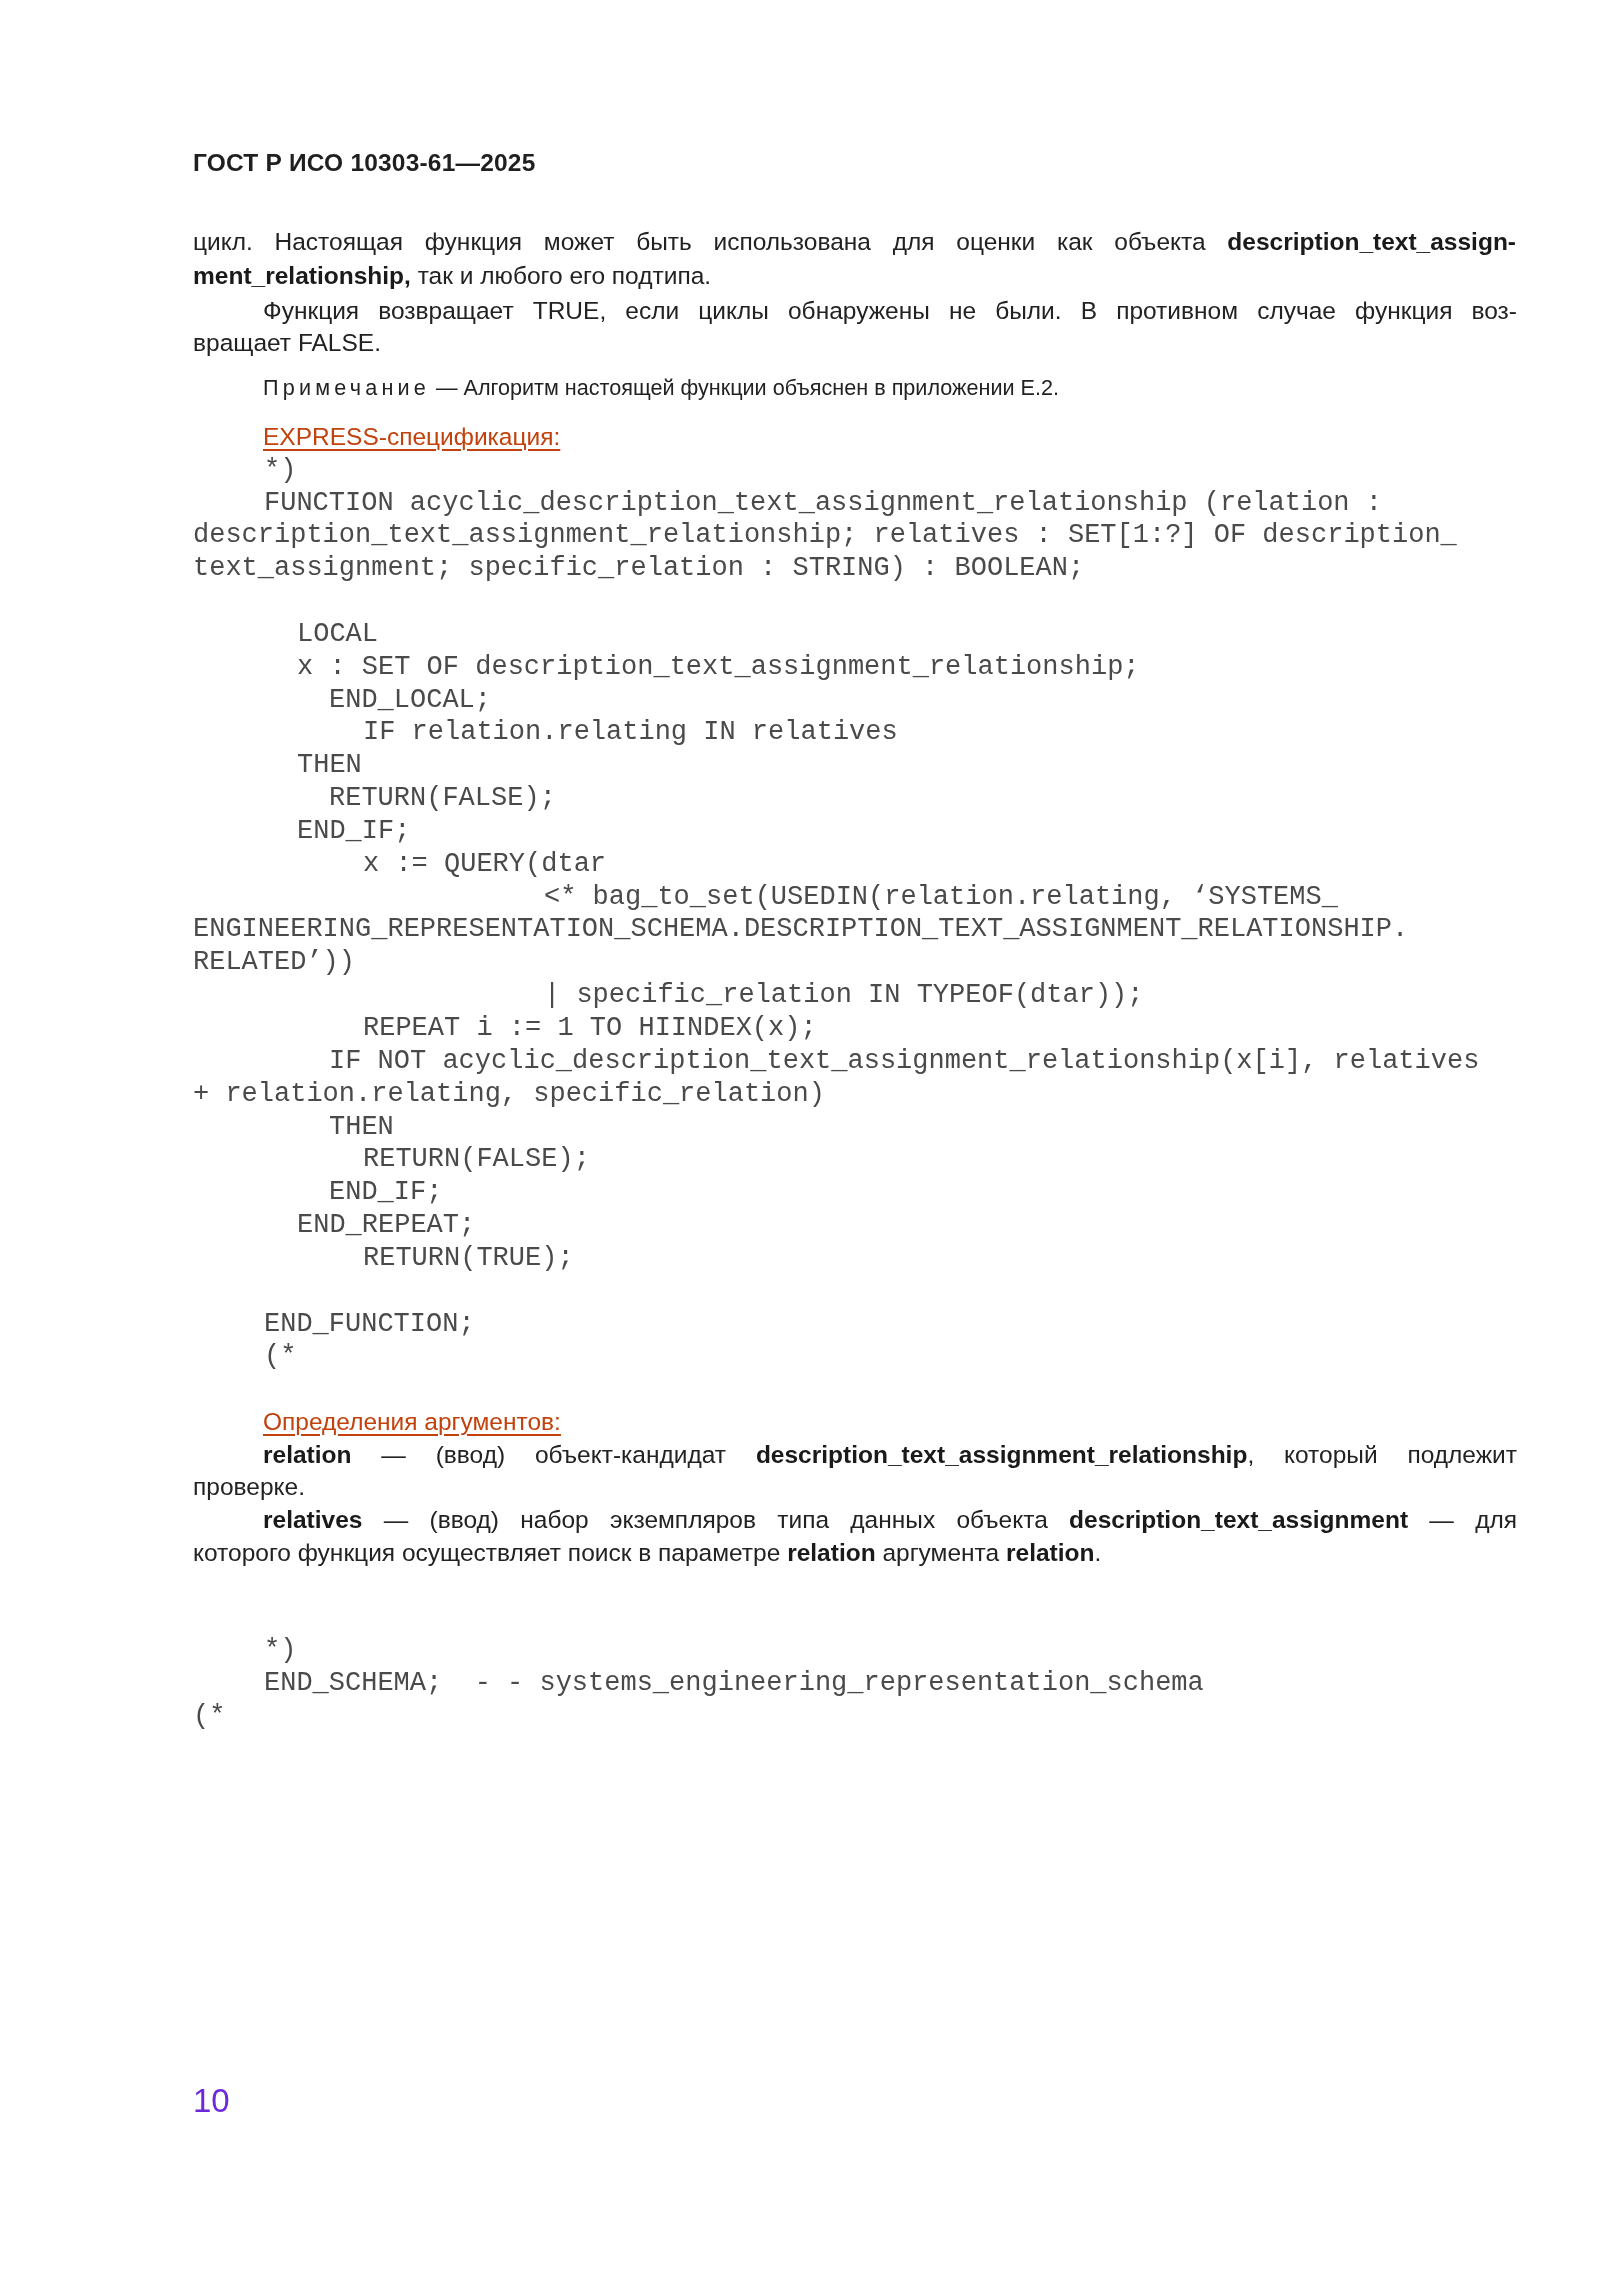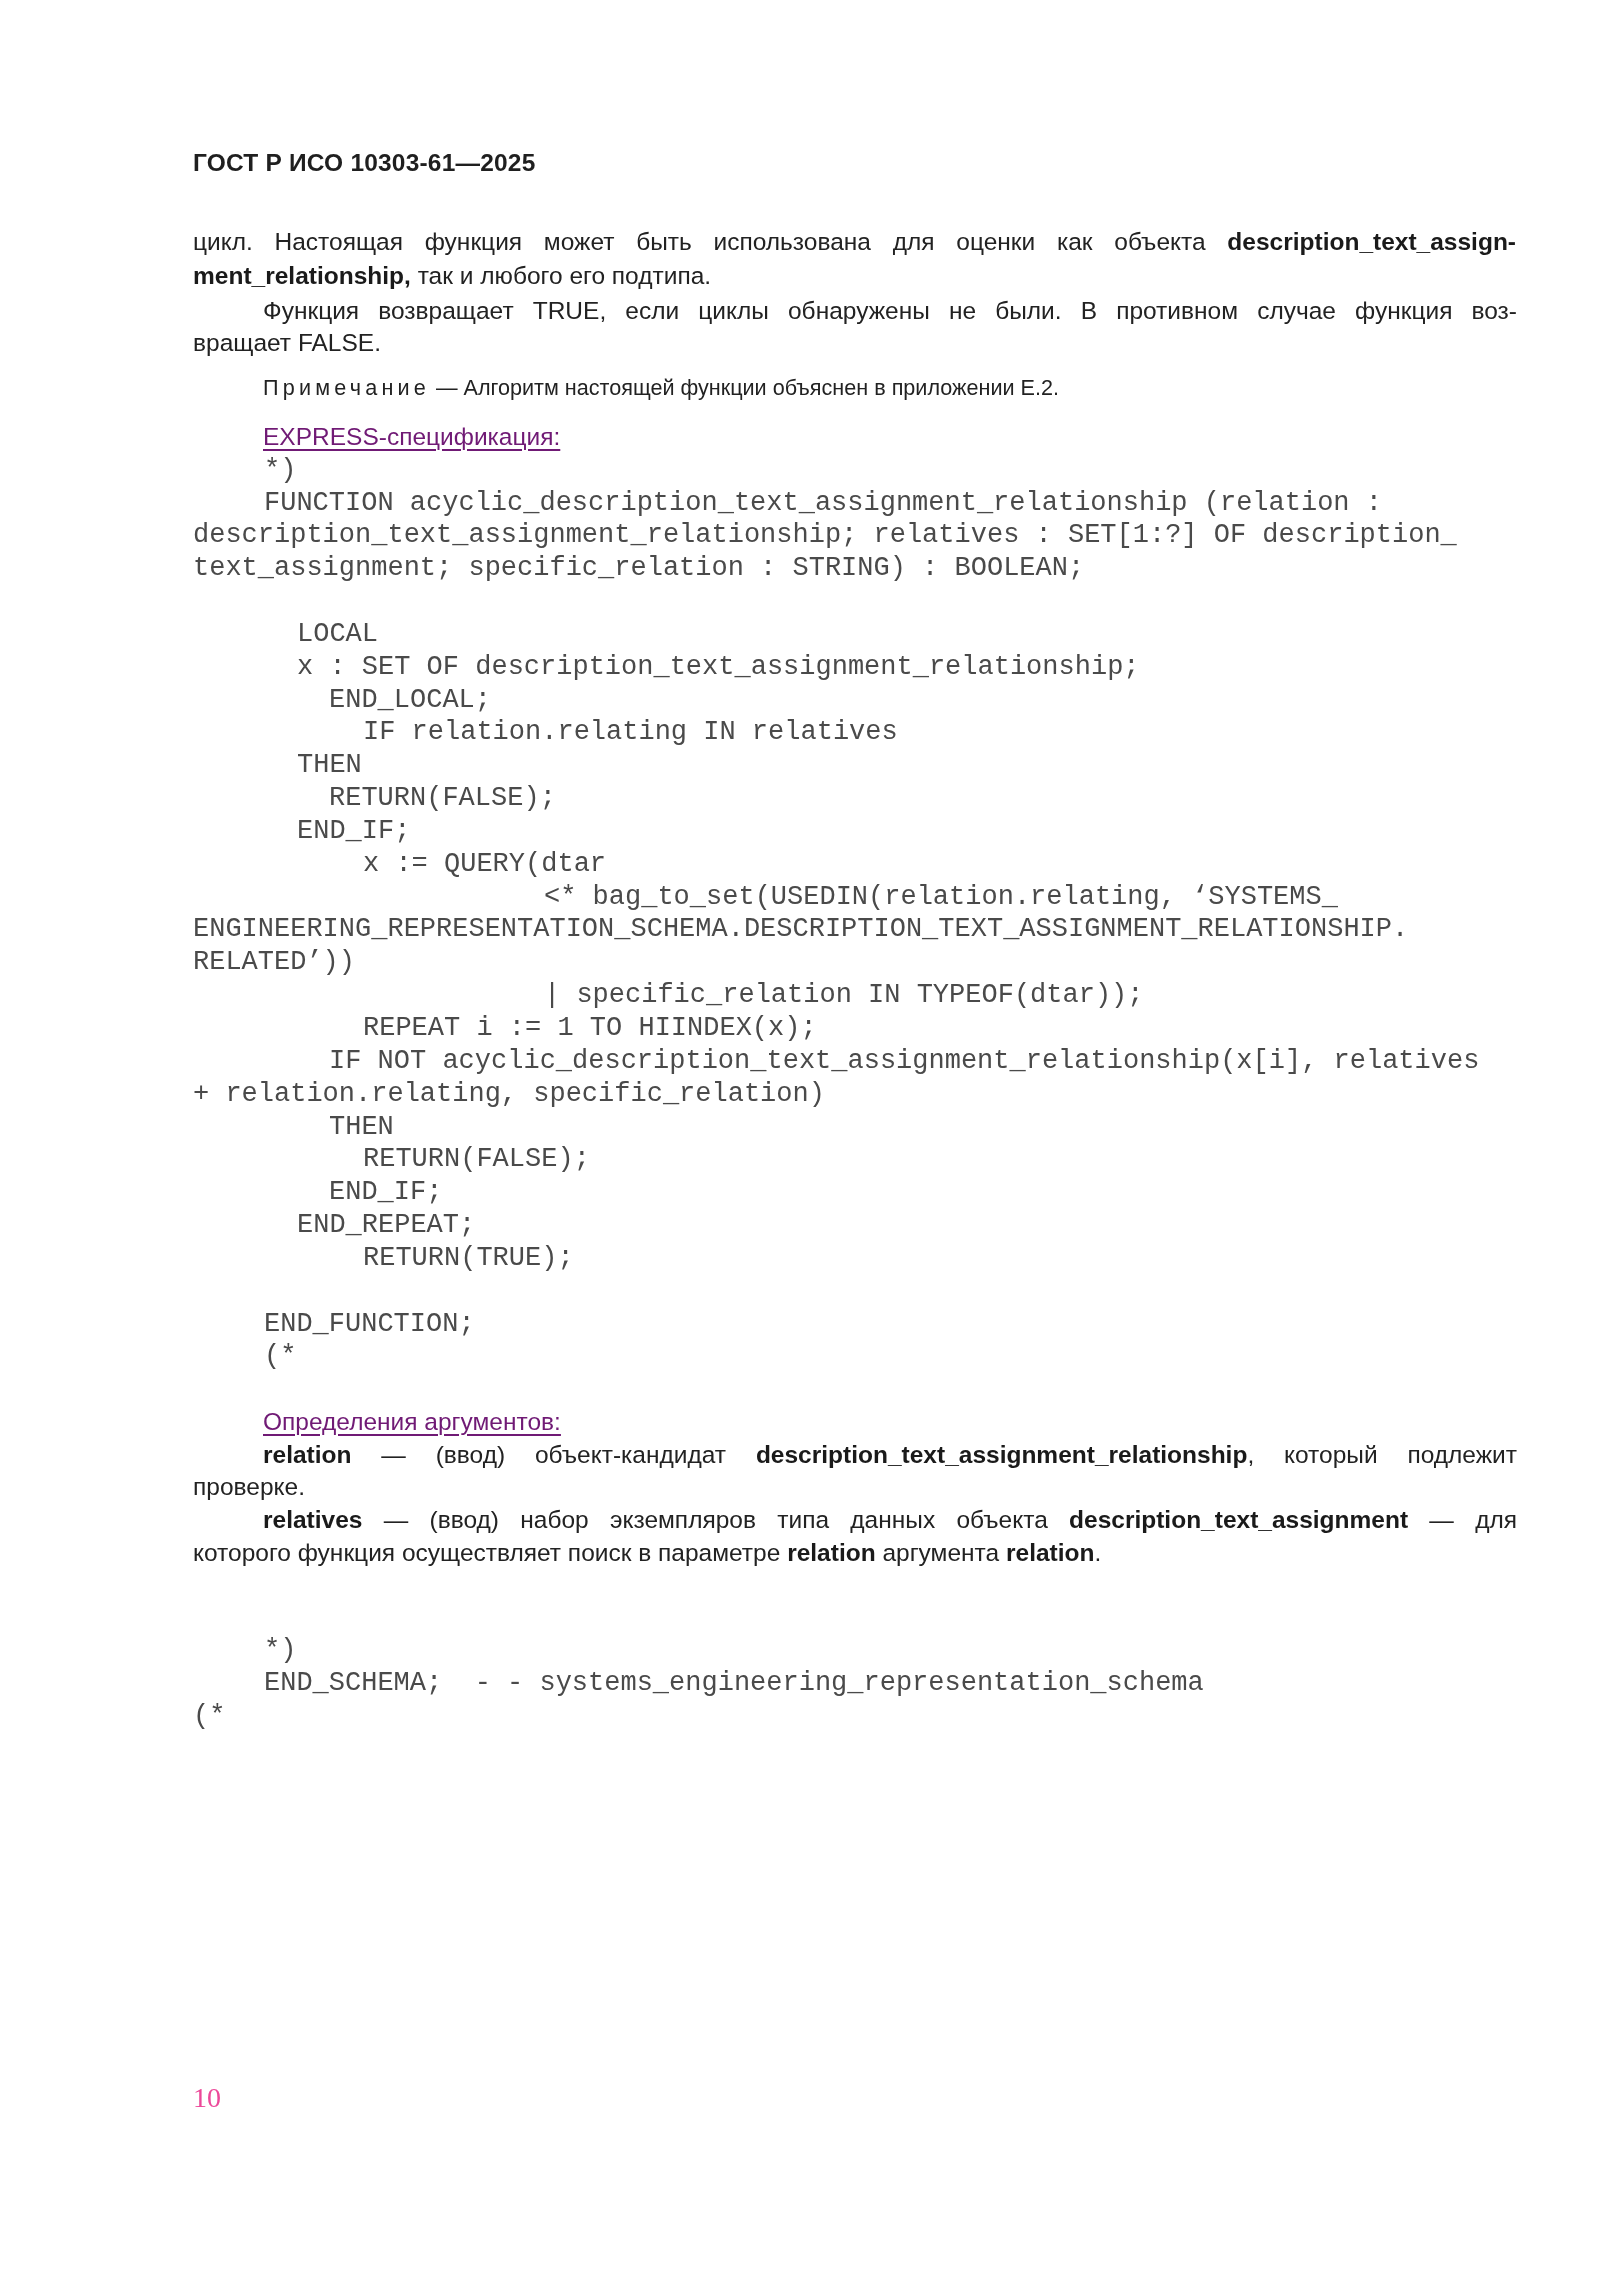--- a/index.html
+++ b/index.html
@@ -5,23 +5,23 @@
   html, body { margin: 0; padding: 0; background: #ffffff; }
   body { width: 1621px; height: 2293px; position: relative; overflow: hidden; }
   .page { position: absolute; left: 0; top: 0; width: 1294px; height: 2293px; background: #fff; }
   .hdr { position: absolute; left: 193px; top: 149px; font-family: "Liberation Sans", sans-serif; font-weight: bold; font-size: 24.5px; color: #1f1f1f; letter-spacing: 0.2px; white-space: nowrap; }
   .tline { position: absolute; left: 193px; width: 1323px; height: 33px; font-family: "Liberation Sans", sans-serif; font-size: 24.5px; line-height: 33px; color: #222; white-space: nowrap; }
   .tline.just { text-align: justify; text-align-last: justify; }
   .tline.ind { left: 263px; width: 1254px; }
   .tline b { font-weight: bold; color: #1a1a1a; }
   .note { position: absolute; left: 263px; font-family: "Liberation Sans", sans-serif; font-size: 21.6px; line-height: 29px; color: #222; white-space: nowrap; }
   .note .spaced { letter-spacing: 4.2px; }
-  .uhead { position: absolute; left: 263px; font-family: "Liberation Sans", sans-serif; font-size: 24.5px; line-height: 33px; color: #701a75; text-decoration: underline; text-decoration-thickness: 2px; text-underline-offset: 3.9px; white-space: nowrap; }
+  .uhead { position: absolute; left: 263px; font-family: "Liberation Sans", sans-serif; font-size: 24.5px; line-height: 33px; color: #c2410c; text-decoration: underline; text-decoration-thickness: 2px; text-underline-offset: 3.9px; white-space: nowrap; }
   .code { position: absolute; left: 193px; font-family: "Liberation Mono", monospace; font-size: 27px; line-height: 33px; color: #4a4a4a; white-space: pre; letter-spacing: 0px; }
-  .pnum { position: absolute; left: 193px; top: 2082px; font-family: Liberation Serif, serif; font-size: 28px; color: #ec4899; }
+  .pnum { position: absolute; left: 193px; top: 2082px; font-family: Liberation Sans, sans-serif; font-size: 33px; color: #6d28d9; }
 </style>
 </head>
 <body>
 
 <div class="page">
 
   <div class="hdr">ГОСТ Р ИСО 10303-61—2025</div>
 
   <div class="tline" style="top:259px"><b>ment_relationship,</b><span> так и любого его подтипа.</span></div>
   <div class="tline just" style="top:225px"><span>цикл. Настоящая функция может быть использована для оценки как объекта </span><b>description_text_assign-</b></div>

